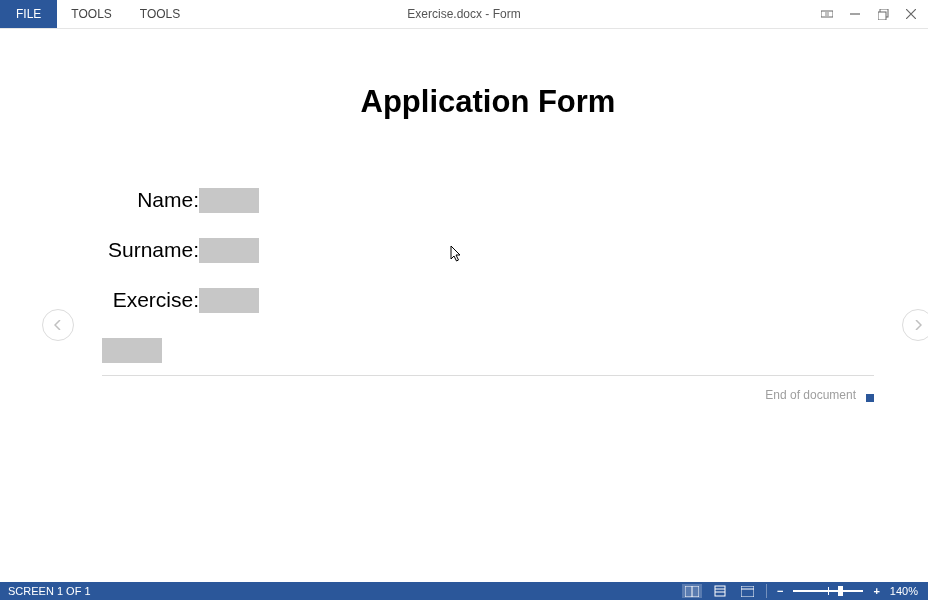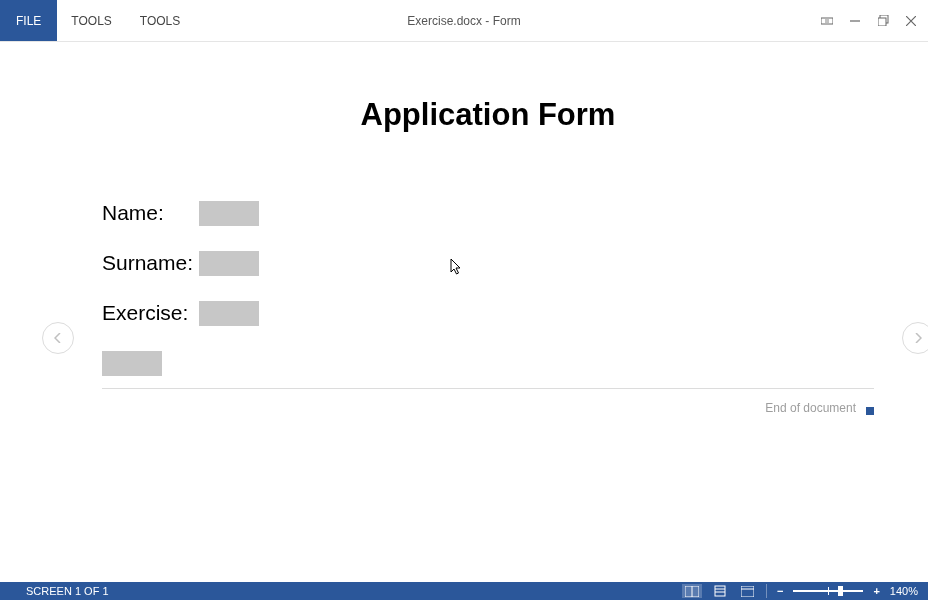--- a/index.html
+++ b/index.html
@@ -5,21 +5,21 @@
     * { box-sizing: border-box; margin: 0; padding: 0; }
     body {
       width: 928px;
       height: 600px;
       font-family: "Segoe UI", Tahoma, sans-serif;
       background: #ffffff;
       overflow: hidden;
       position: relative;
     }
     .titlebar {
-      height: 42px;
+      height: 29px;
       background: #ffffff;
       display: flex;
       align-items: stretch;
       border-bottom: 1px solid #e5e5e5;
       font-size: 12px;
       color: #444;
       position: relative;
     }
     .menu-file {
       background: #2b579a;
@@ -86,21 +86,21 @@
       margin-left: 78px;
       font-family: Arial, sans-serif;
       font-size: 21px;
       color: #000;
     }
     .form-row {
       display: flex;
       align-items: center;
       height: 50px;
     }
-    .form-label { width: 97px; }
+    .form-label { width: 97px; text-align: right; }
     .form-field {
       width: 60px;
       height: 25px;
       background: #c7c7c7;
     }
     .divider {
       margin: 0 78px;
       border: none;
       border-top: 1px solid #dcdcdc;
     }
@@ -146,21 +146,21 @@
       bottom: 0;
       left: 0;
       right: 0;
       height: 18px;
       background: #2b579a;
       color: #fff;
       display: flex;
       align-items: center;
       font-size: 11px;
     }
-    .status-left { padding-left: 8px; margin-left: 18px; }
+    .status-left { padding-left: 8px; }
     .status-right {
       margin-left: auto;
       display: flex;
       align-items: center;
       gap: 8px;
       padding-right: 10px;
     }
     .view-btn {
       width: 20px;
       height: 14px;

